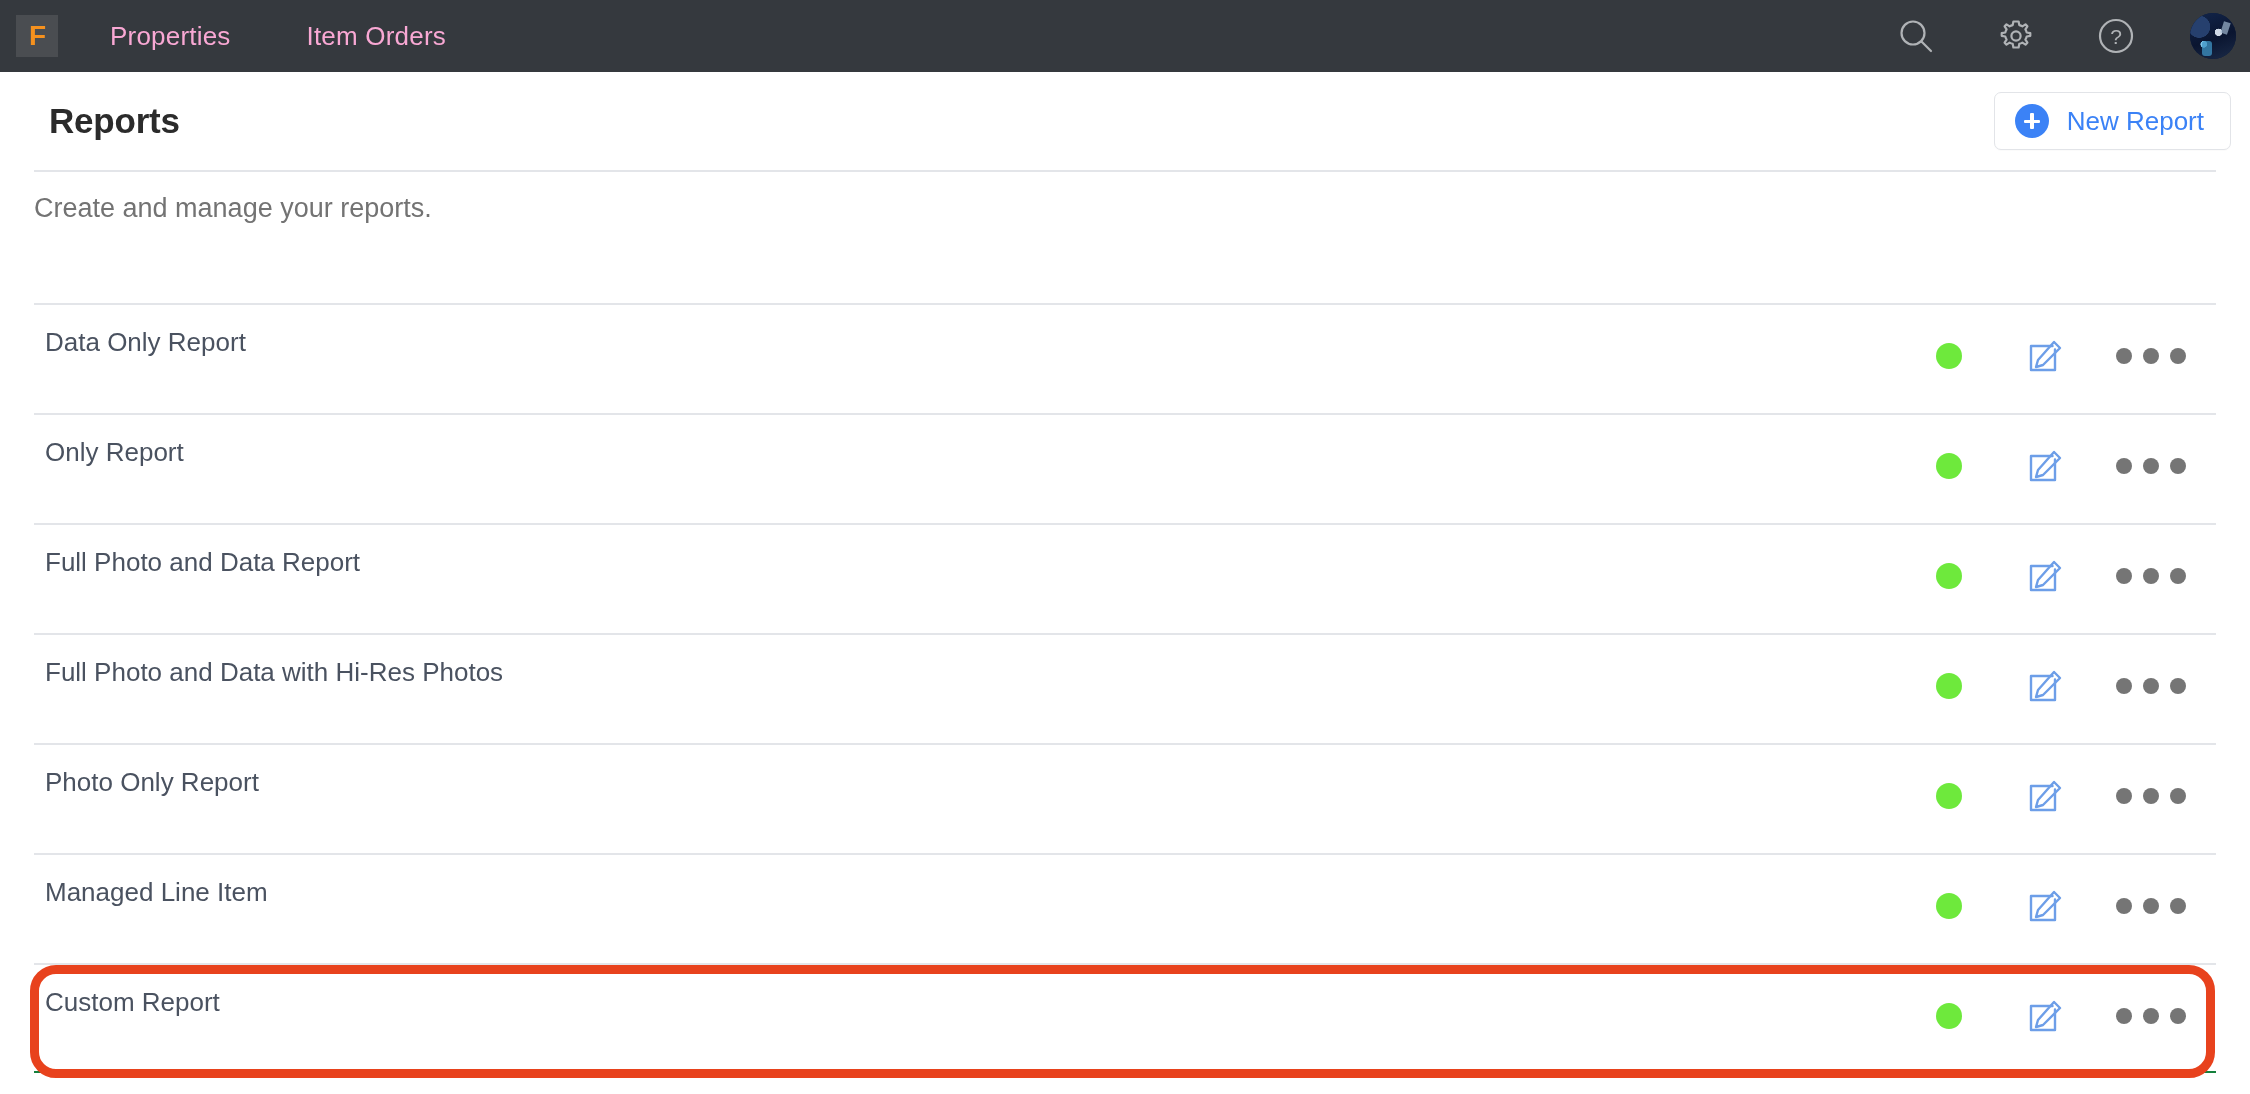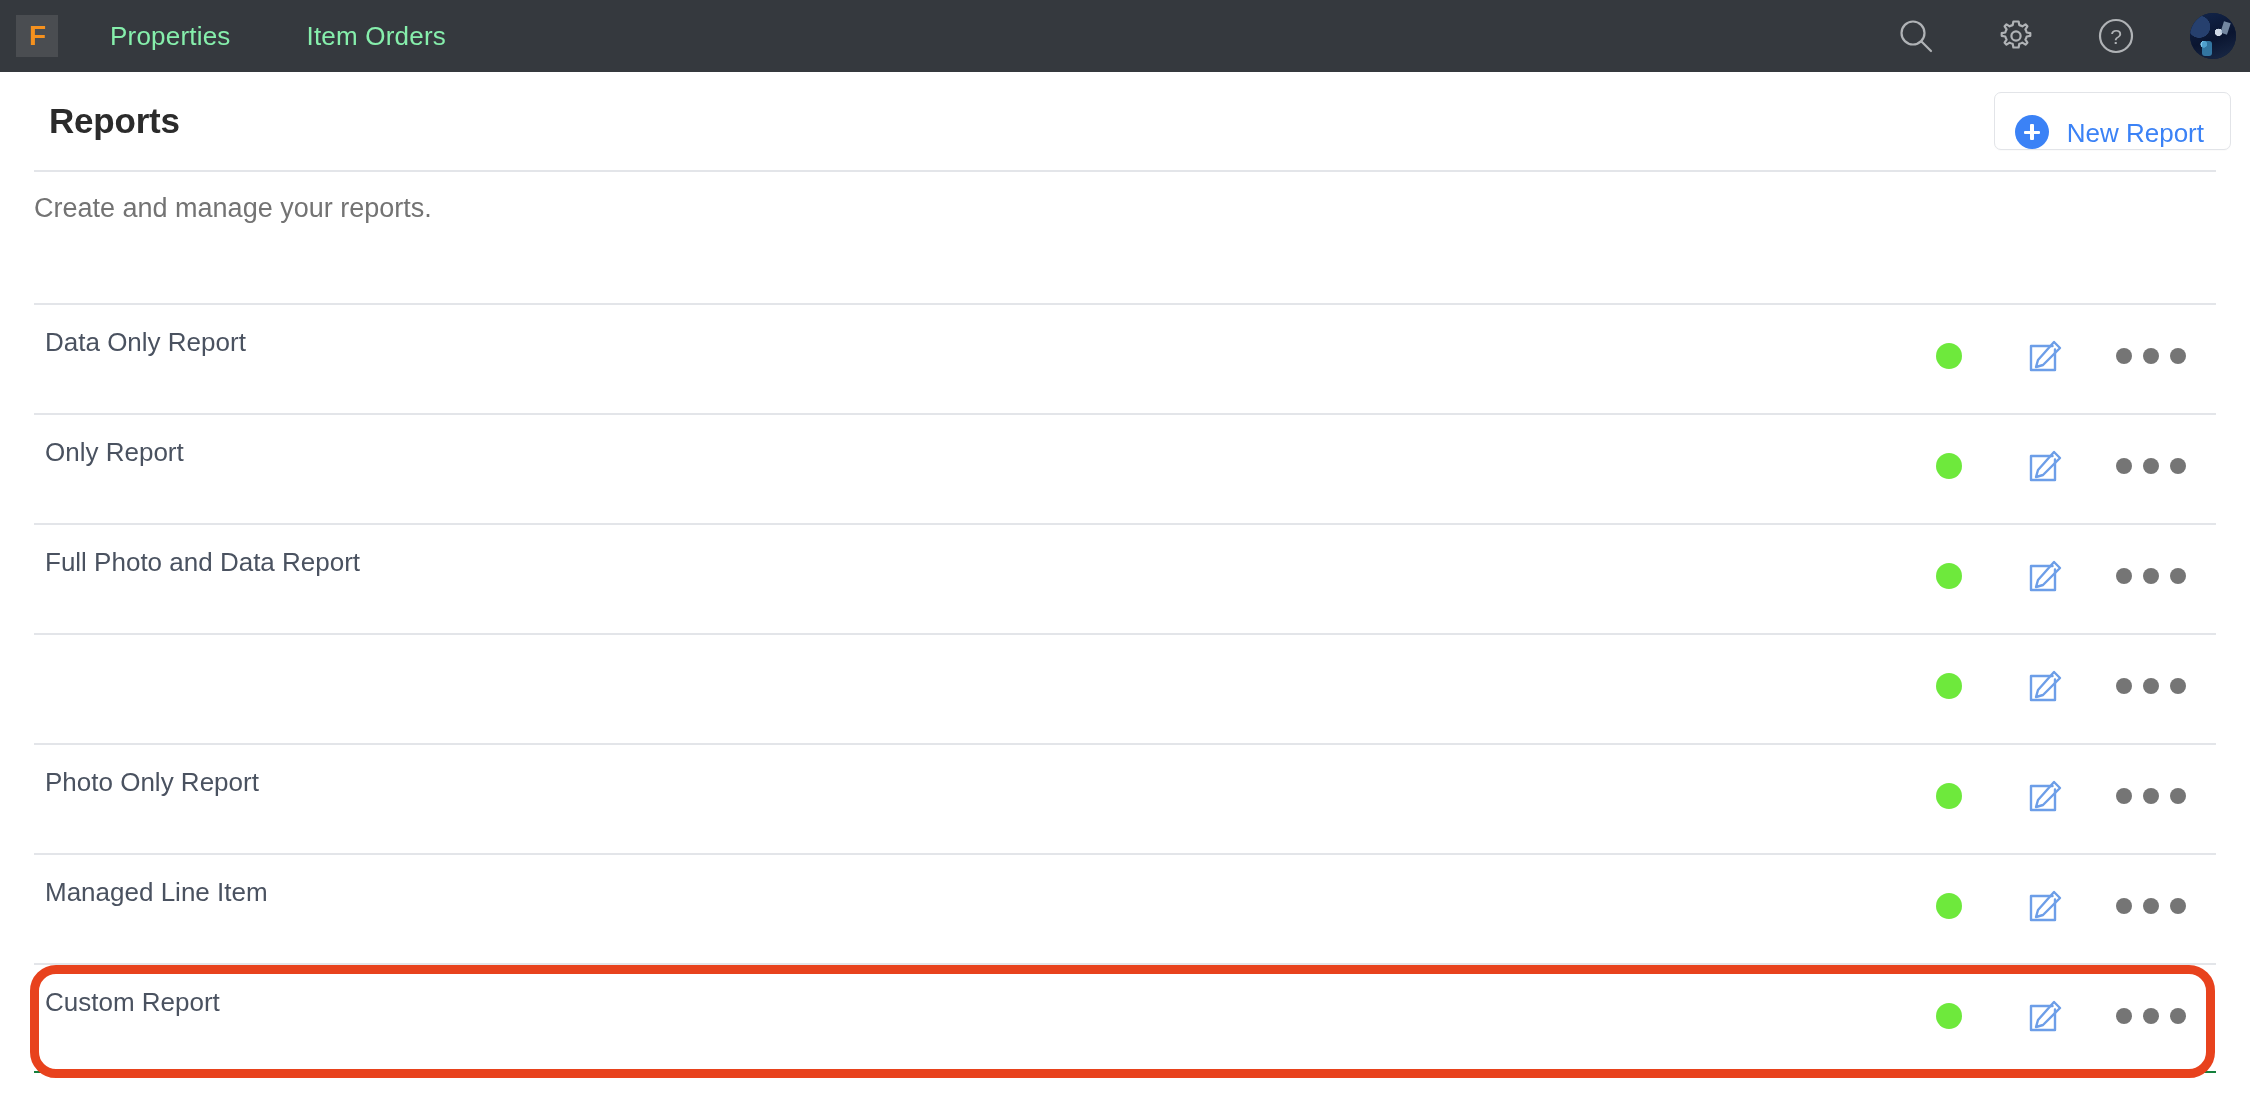--- a/index.html
+++ b/index.html
@@ -36,21 +36,21 @@
     font-weight: bold;
     line-height: 1;
     letter-spacing: -1px;
   }
   .nav-links {
     display: flex;
     align-items: center;
     margin-left: 52px;
   }
   .nav-link {
-    color: #86efac;
+    color: #f9a8d4;
     font-size: 26px;
     letter-spacing: 0.2px;
     padding: 0 0;
     margin-right: 76px;
     white-space: nowrap;
     cursor: pointer;
   }
   .nav-spacer { flex: 1 1 auto; }
   .nav-right {
     display: flex;
@@ -99,21 +99,21 @@
   }
   .page-title {
     font-size: 35px;
     font-weight: bold;
     color: #2b2b2b;
     letter-spacing: -0.2px;
   }
   .header-spacer { flex: 1 1 auto; }
   .new-report-btn {
     display: flex;
-    align-items: flex-end;
+    align-items: center;
     height: 58px;
     padding: 0 26px 0 20px;
     border: 1px solid #e2e4e8;
     border-radius: 7px;
     background: #ffffff;
     cursor: pointer;
     box-shadow: 0 1px 1px rgba(0,0,0,0.02);
   }
   .plus-circle {
     width: 34px; height: 34px;
@@ -335,20 +335,21 @@
           </svg>
         </span>
         <span class="more-icon">
           <span></span>
           <span></span>
           <span></span>
         </span>
       </div>
     </div>
     <div class="report-row">
+      <div class="report-name">Full Photo and Data with Hi-Res Photos</div>
       <div class="row-spacer"></div>
       <div class="row-actions">
         <span class="status-dot"></span>
         <span class="edit-icon">
           <svg width="40" height="40" viewBox="0 0 40 40">
             <path d="M29 6 L35 12 L18 29 L11 31 L13 24 Z" fill="none" stroke="#6d9ee8" stroke-width="2.4" stroke-linejoin="round"></path>
             <path d="M27.5 10 L6 10 L6 34 L30 34 L30 13.5" fill="none" stroke="#6d9ee8" stroke-width="2.4" stroke-linejoin="round" stroke-linecap="round"></path>
           </svg>
         </span>
         <span class="more-icon">

